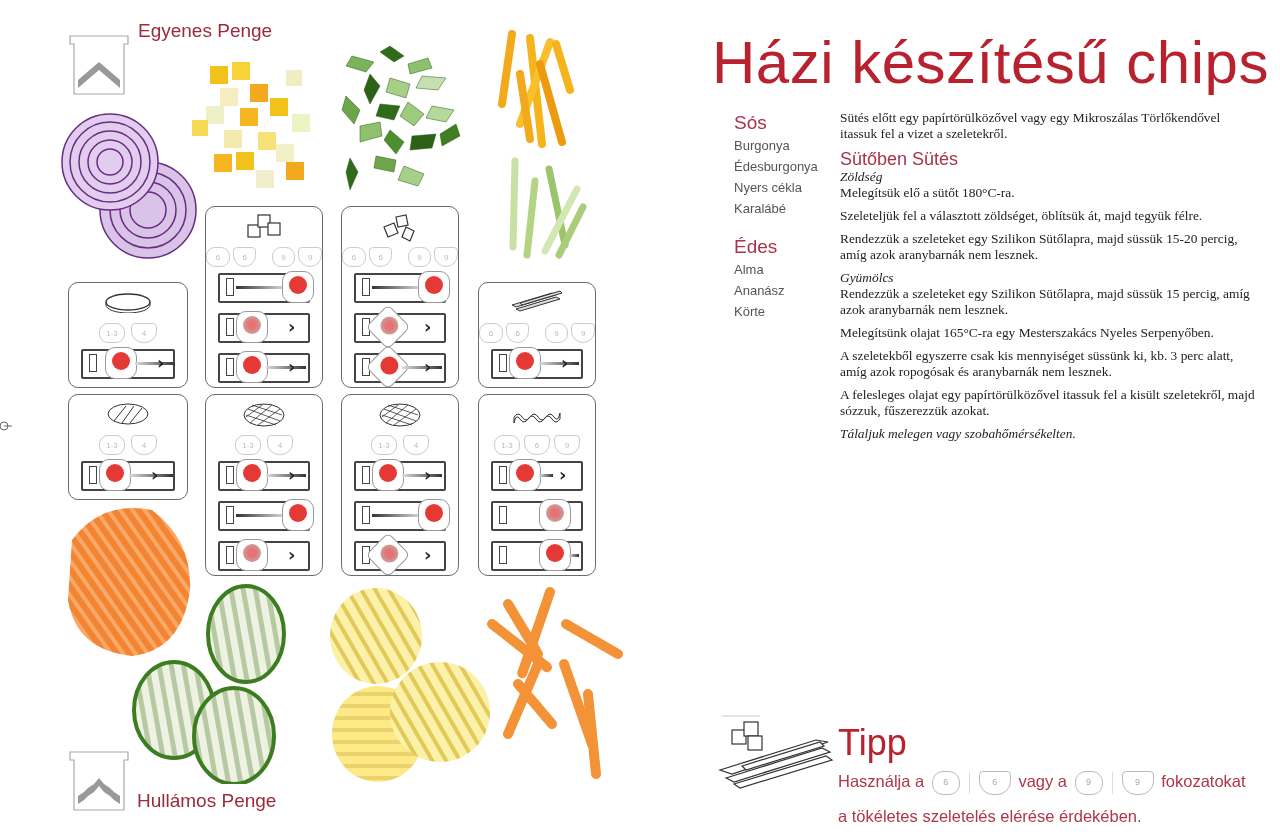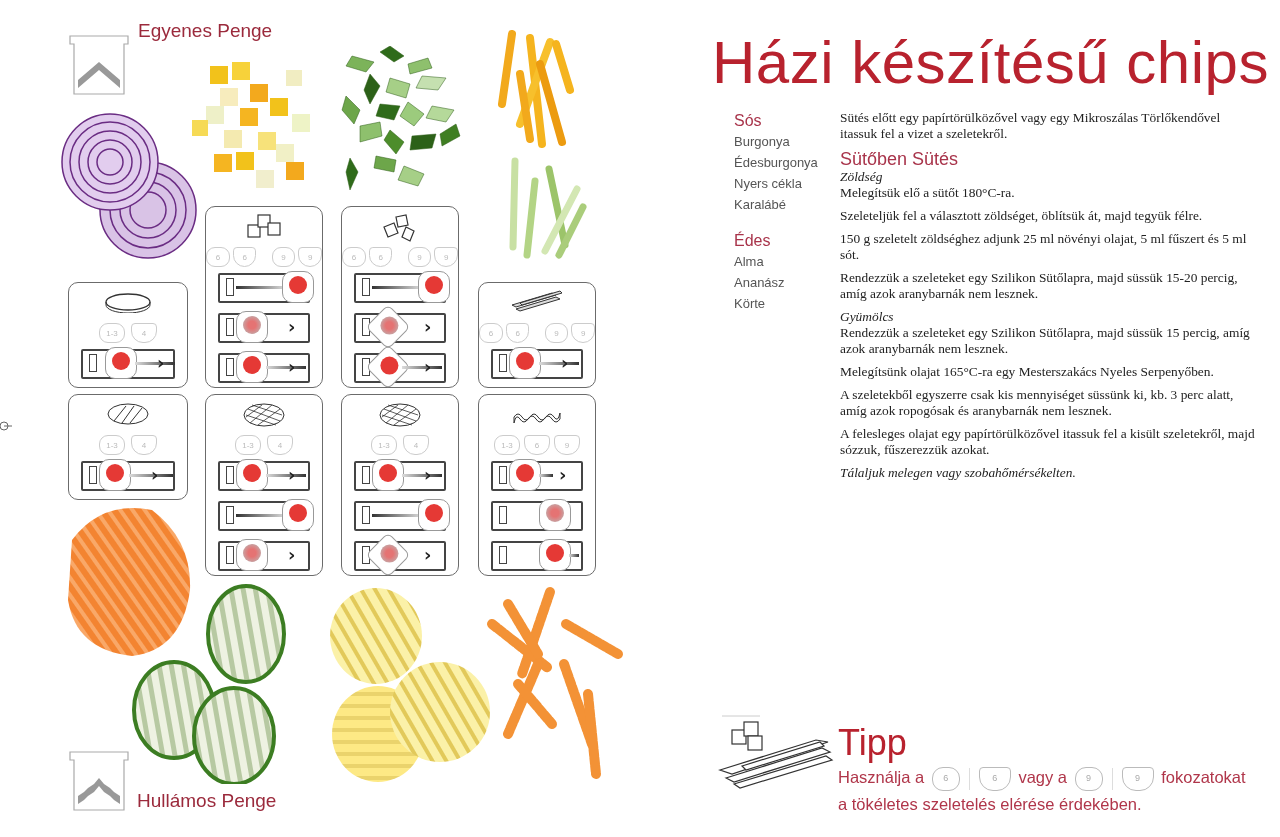--- a/index.html
+++ b/index.html
@@ -18,29 +18,29 @@
   .slicer:before{content:"";position:absolute;left:6px;top:3px;width:6px;height:16px;border:1.5px solid #444;}
   .slicer .hand{position:absolute;top:-4px;width:30px;height:30px;border:1.5px solid #999;border-radius:10px;background:#fff;}
   .slicer .dot{position:absolute;top:4px;left:6px;width:18px;height:18px;border-radius:50%;background:#e53935;}
   .slicer .dot.pale{background:radial-gradient(circle,#e57373 30%,#c9a0a0 70%);}
   .slicer .arrow{position:absolute;top:11px;height:3px;background:linear-gradient(90deg,#ddd,#333);}
   .slicer .chev{position:absolute;top:3px;font:bold 18px "DejaVu Sans",sans-serif;color:#222;line-height:18px;}
   
   .food{position:absolute;}
   
   .title{position:absolute;left:712px;top:28px;font-family:"Liberation Sans",sans-serif;font-weight:300;font-size:60px;color:#b8222e;letter-spacing:0.5px;line-height:70px;}
-  .side-h{font-family:"Liberation Sans",sans-serif;font-size:16px;color:#a8334a;margin:0 0 4px;}
+  .side-h{font-family:"Liberation Sans",sans-serif;font-size:19px;color:#a8334a;margin:0 0 4px;}
   .side-i{font-family:"Liberation Sans",sans-serif;font-size:13px;color:#555;margin:0 0 6px;}
   .body{position:absolute;left:840px;top:110px;width:420px;font-family:"Liberation Serif",serif;font-size:13.4px;line-height:16px;color:#222;}
   .body p{margin:0 0 7px;}
   .body .sec{font-family:"Liberation Sans",sans-serif;font-size:18px;color:#a8334a;margin:2px 0 0;line-height:20px;}
   .body .sub{font-style:italic;margin:0;}
   .body .it{font-style:italic;}
   .tip-title{position:absolute;left:838px;top:722px;font-family:"Liberation Sans",sans-serif;font-size:36px;font-weight:300;color:#b8222e;}
-  .tip-text{position:absolute;left:838px;top:764px;font-family:"Liberation Sans",sans-serif;font-size:16.5px;color:#b0364a;line-height:27px;}
+  .tip-text{position:absolute;left:838px;top:764px;font-family:"Liberation Sans",sans-serif;font-size:16.5px;color:#b0364a;line-height:35px;}
   .badge{display:inline-flex;width:26px;height:22px;border:1.5px solid #bbb;border-radius:11px;vertical-align:middle;align-items:center;justify-content:center;font-size:9px;color:#aaa;margin:0 3px;}
   .badge.tri{border-radius:4px 4px 14px 14px;width:30px;}
   .sep{display:inline-block;width:1px;height:22px;background:#ddd;vertical-align:middle;margin:0 6px;}
 </style>
 </head>
 <body>
 
 <div>
 
   <svg class="blade-icon" style="left:68px;top:34px" viewBox="0 0 62 62">
@@ -447,21 +447,20 @@
     <div class="side-i">Körte</div>
   </div>
 
   <div class="body">
     <p>Sütés előtt egy papírtörülközővel vagy egy Mikroszálas Törlőkendővel itassuk fel a vizet a szeletekről.</p>
 
     <div class="sec">Sütőben Sütés</div>
     <p class="sub it">Zöldség</p>
     <p>Melegítsük elő a sütőt 180°C-ra.</p>
     <p>Szeleteljük fel a választott zöldséget, öblítsük át, majd tegyük félre.</p>
-    <p>150 g szeletelt zöldséghez adjunk 25 ml növényi olajat, 5 ml fűszert és 5 ml sót.</p>
     <p>Rendezzük a szeleteket egy Szilikon Sütőlapra, majd süssük 15-20 percig, amíg azok aranybarnák nem lesznek.</p>
     <p class="sub it">Gyümölcs</p>
     <p>Rendezzük a szeleteket egy Szilikon Sütőlapra, majd süssük 15 percig, amíg azok aranybarnák nem lesznek.</p>
 
     <p>Melegítsünk olajat 165°C-ra egy Mesterszakács Nyeles Serpenyőben.</p>
     <p>A szeletekből egyszerre csak kis mennyiséget süssünk ki, kb. 3 perc alatt, amíg azok ropogósak és aranybarnák nem lesznek.</p>
     <p>A felesleges olajat egy papírtörülközővel itassuk fel a kisült szeletekről, majd sózzuk, fűszerezzük azokat.</p>
     <p class="it">Tálaljuk melegen vagy szobahőmérsékelten.</p>
   </div>
 

